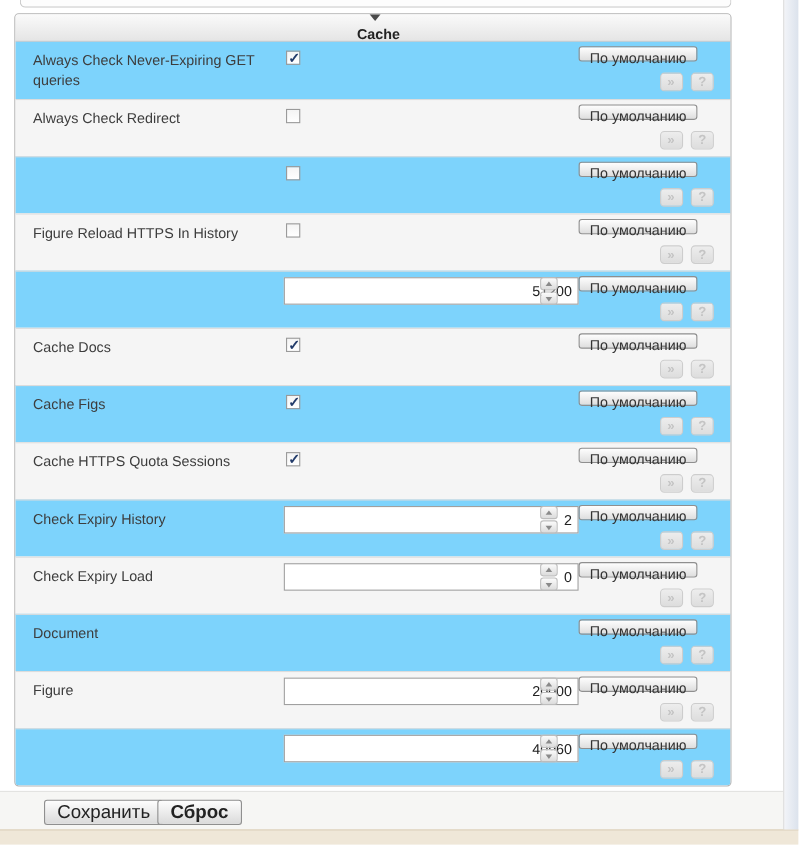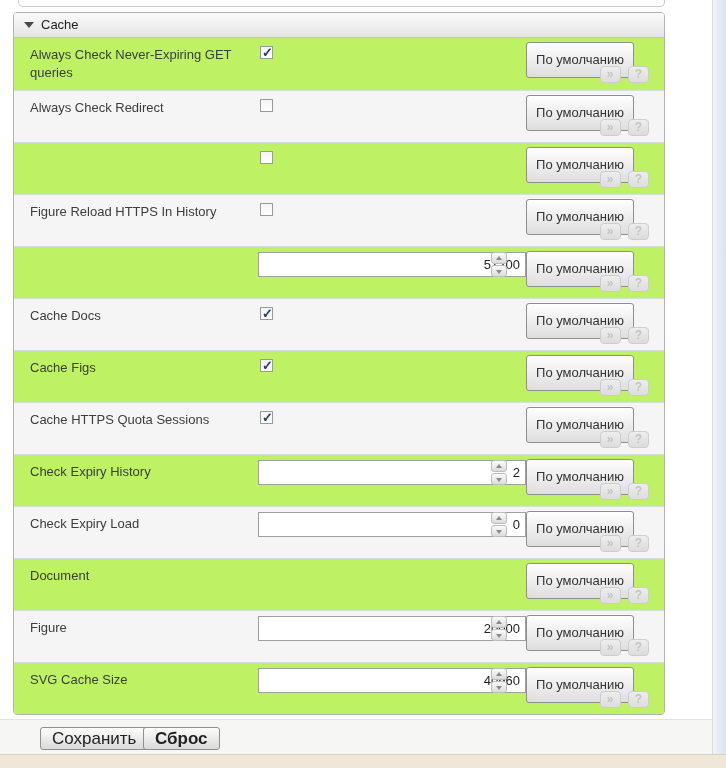--- a/index.html
+++ b/index.html
@@ -18,32 +18,32 @@
   
   .panel{
     position:absolute;left:13px;top:12px;width:650px;
     background:#ffffff;border:1px solid #b3b3b3;border-radius:4px;
     overflow:hidden;
   }
   .panel-header{
     height:24px;line-height:24px;
     background:linear-gradient(#fafafa,#e5e5e5);
     border-bottom:1px solid #c3c3c3;
-    padding-left:10px;font-size:13px;font-weight:normal;color:#222;
-    display:flex;align-items:center;cursor:pointer;
+    padding-left:10px;font-size:13px;font-weight:bold;color:#222;
+    display:flex;align-items:center;cursor:pointer;flex-direction:column;
   }
   .tri-down{
     width:0;height:0;margin-right:7px;
     border-left:5px solid transparent;border-right:5px solid transparent;
     border-top:6px solid #4a4a4a;
   }
   .rows{display:block;}
   .row{
     position:relative;height:52px;box-sizing:border-box;
-    background:#bef264;border-top:1px solid #dcdcdc;
+    background:#7dd3fc;border-top:1px solid #dcdcdc;
   }
   .row:first-child{border-top:none;}
   .row:nth-child(even){background:#f5f5f5;}
   .setting-label{
     position:absolute;left:16px;top:8px;width:212px;
     font-size:13px;line-height:18px;color:#3d3d3d;
   }
   
   .cb{
     position:absolute;left:246px;top:8px;width:13px;height:13px;
@@ -76,21 +76,21 @@
     border-left:3px solid transparent;border-right:3px solid transparent;
     border-bottom:4px solid #8a8a8a;
   }
   .spin-arrow-down{
     position:absolute;left:4px;top:4px;width:0;height:0;
     border-left:3px solid transparent;border-right:3px solid transparent;
     border-top:4px solid #8a8a8a;
   }
   
   .default-btn{
-    position:absolute;right:30px;top:4px;height:36px;
+    position:absolute;right:30px;top:4px;height:14px;
     box-sizing:border-box;padding:0 9px;
     border:1px solid #8f8f8f;border-radius:3px;
     background:linear-gradient(#fefefe,#dedede);
     font-family:"Liberation Sans",sans-serif;font-size:13px;color:#333;
     cursor:pointer;line-height:20px;
   }
   
   .minis{position:absolute;right:15px;top:28px;height:17px;}
   .mini-btn{
     display:inline-block;vertical-align:top;width:21px;height:17px;
@@ -302,21 +302,20 @@
             </span>
       </span>
     </div>
     <button class="default-btn">По умолчанию</button>
     <div class="minis">
       <button class="mini-btn">»</button>
       <button class="mini-btn">?</button>
     </div>
   </div>
       <div class="row">
-    <div class="setting-label">SVG Cache Size</div>
 
     <div class="numwrap">
       <input class="numinput" type="text" value="40960" style="">
       <span class="spinner">
         <span class="spinbtn up">
               <span class="spin-arrow-up"></span>
             </span>
         <span class="spinbtn down">
               <span class="spin-arrow-down"></span>
             </span>

